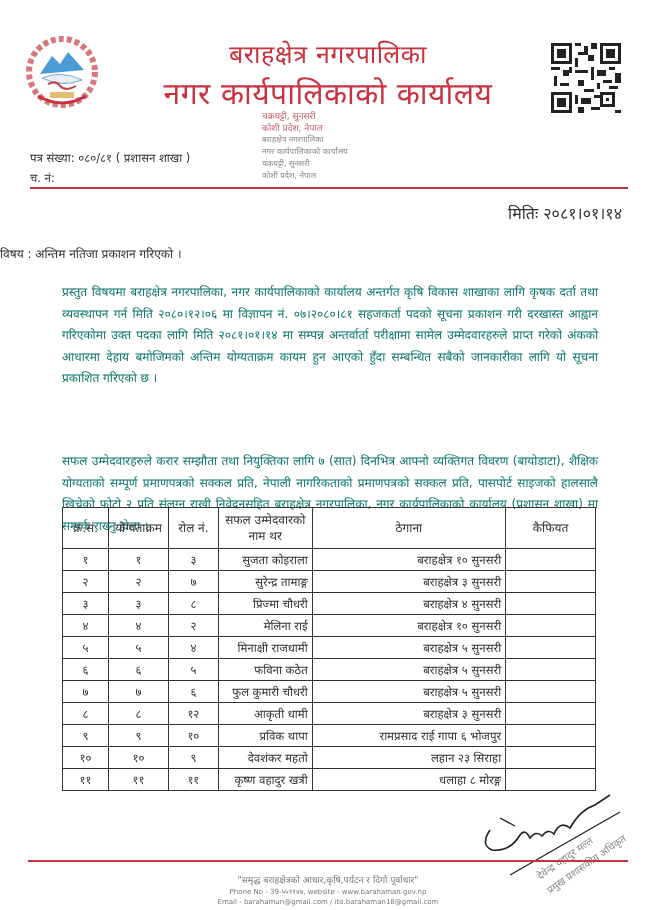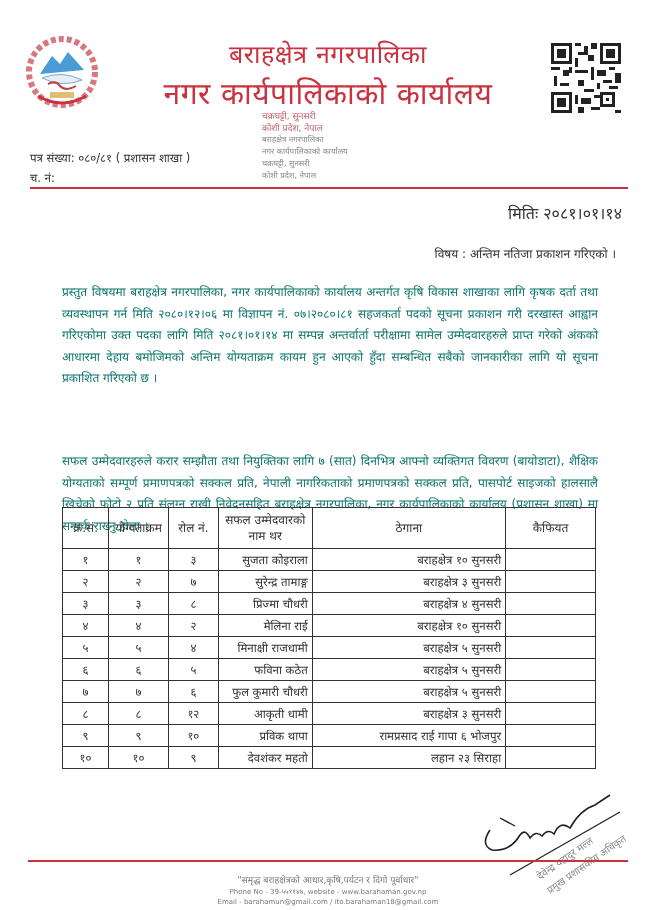--- a/index.html
+++ b/index.html
@@ -12,21 +12,21 @@
     .qr { left: 548px; top: 40px; width: 76px; height: 76px; }
     .title1 { left: 0; width: 656px; top: 36px; text-align: center; font-size: 25px; color: #c8333f; letter-spacing: 0.5px; }
     .title2 { left: 0; width: 656px; top: 72px; text-align: center; font-size: 30px; color: #c8333f; letter-spacing: 0.5px; }
     .stamp { left: 262px; top: 110px; width: 100px; height: 98px; }
     .stamp-line { font-size: 9px; color: #c05a6a; text-align: left; line-height: 12px; }
     .stamp-line.gray { color: #888; font-size: 8px; }
     .refline { left: 30px; top: 150px; font-size: 11.5px; color: #333; }
     .chline { left: 30px; top: 170px; font-size: 11.5px; color: #333; }
     .rule-top { left: 30px; top: 187px; width: 598px; height: 2px; background: #c8333f; }
     .date { left: 508px; top: 202px; font-size: 16px; color: #333; }
-    .subject { left: 0; width: 616px; top: 245px; text-align: right; font-size: 12px; color: #333; }
+    .subject { left: 0; width: 616px; top: 245px; text-align: left; font-size: 12px; color: #333; }
     .para { left: 62px; width: 536px; font-size: 12px; line-height: 21.5px; text-align: justify; color: #0f766e; }
     .p1 { top: 282px; }
     .p2 { top: 422px; margin-top: 29px; }
     table.results {
       position: absolute; left: 62px; top: 507px; width: 534px; border-collapse: collapse;
       font-size: 11.5px; color: #333;
     }
     table.results th, table.results td { border: 1px solid #333; padding: 0 4px; height: 21px; }
     table.results th { font-weight: normal; height: 40px; font-size: 12px; line-height: 16px; }
     table.results td.c { text-align: center; }
@@ -213,20 +213,28 @@
         <td></td>
     </tr>
     <tr>
       <td class="c">१०</td>
         <td class="c">१०</td>
         <td class="c">९</td>
         <td class="l">देवशंकर महतो</td>
         <td class="l">लहान २३ सिराहा</td>
         <td></td>
     </tr>
+    <tr>
+      <td class="c">११</td>
+        <td class="c">११</td>
+        <td class="c">११</td>
+        <td class="l">कृष्ण वहादुर खत्री</td>
+        <td class="l">धलाहा ८ मोरङ्ग</td>
+        <td></td>
+    </tr>
   </tbody>
 </table>
 
 <div class="abs sig">
   <svg width="170" height="110" viewBox="0 0 170 110">
     <path d="M20 40 Q10 55 22 60 Q40 62 50 45 Q55 38 60 48 Q66 40 72 46 Q78 38 84 44 Q90 30 100 38 Q110 20 125 15 L140 5" fill="none" stroke="#222" stroke-width="1.6"></path>
     <path d="M30 28 L45 36" fill="none" stroke="#222" stroke-width="1.4"></path>
     <path d="M40 85 L150 22" fill="none" stroke="#222" stroke-width="1.3"></path>
     <text x="70" y="90" transform="rotate(-35 70 90)" font-size="10" fill="#888">देवेन्द्र वहादुर मल्ल</text>
     <text x="80" y="104" transform="rotate(-35 80 104)" font-size="10" fill="#888">प्रमुख प्रशासकीय अधिकृत</text>

